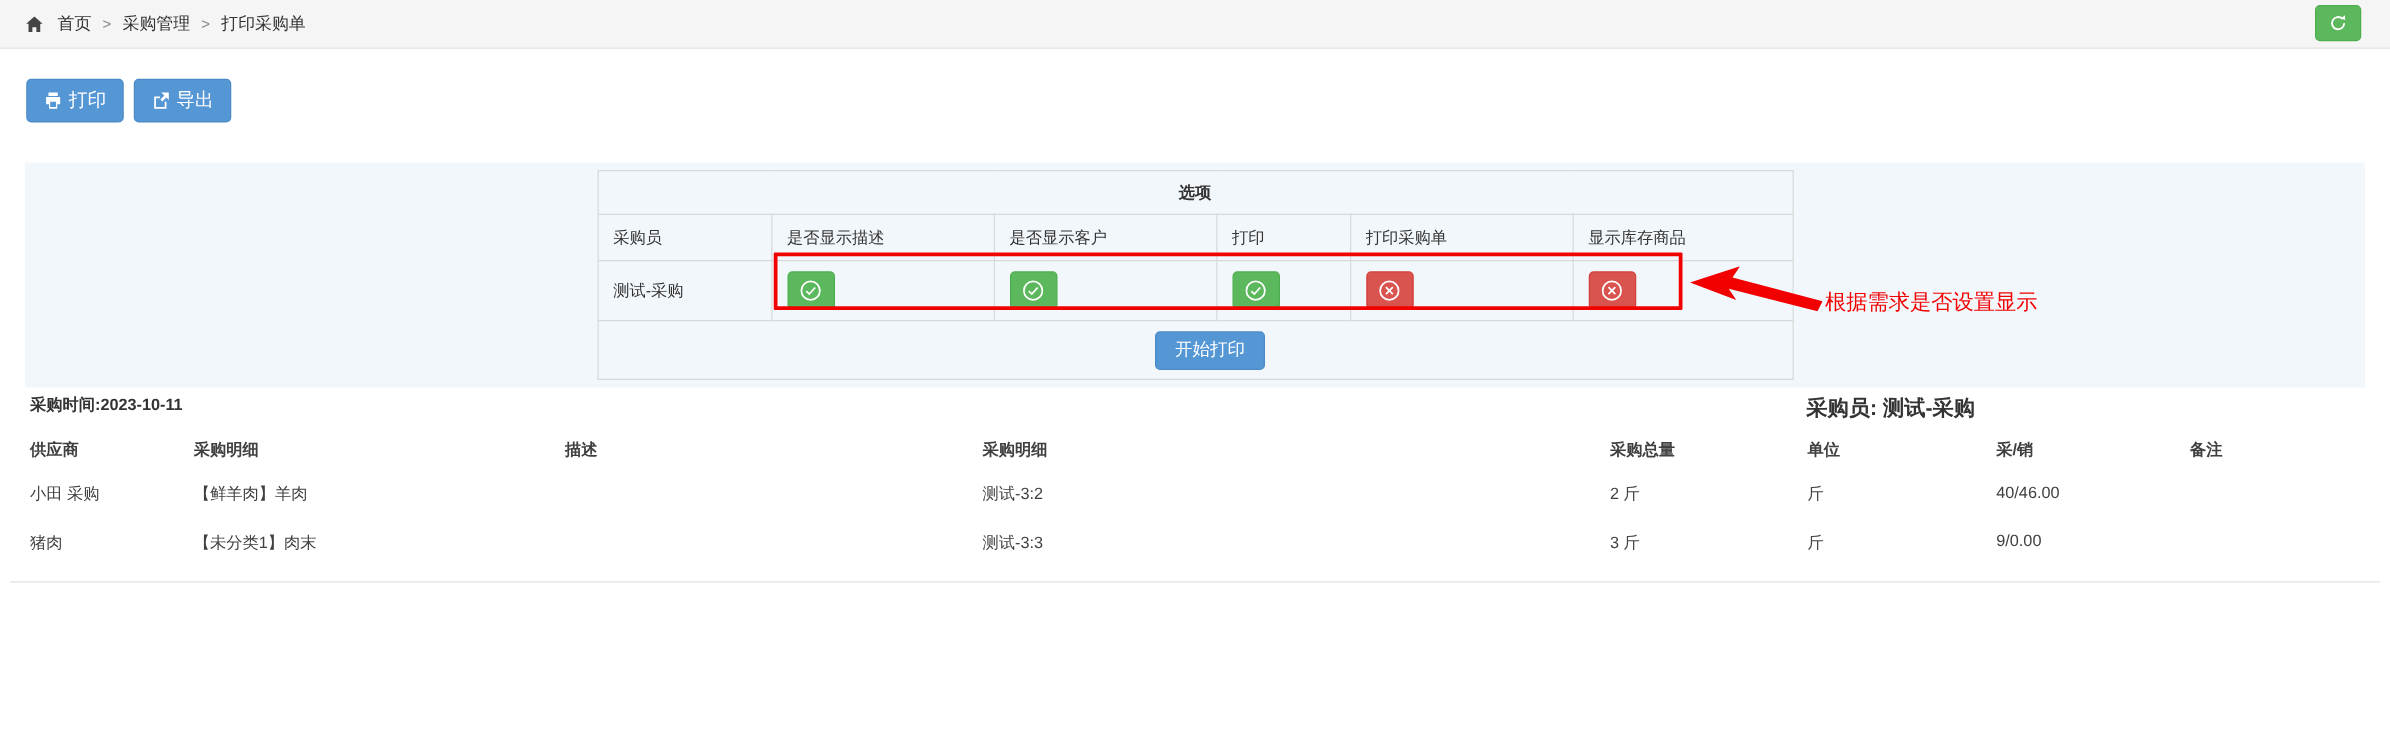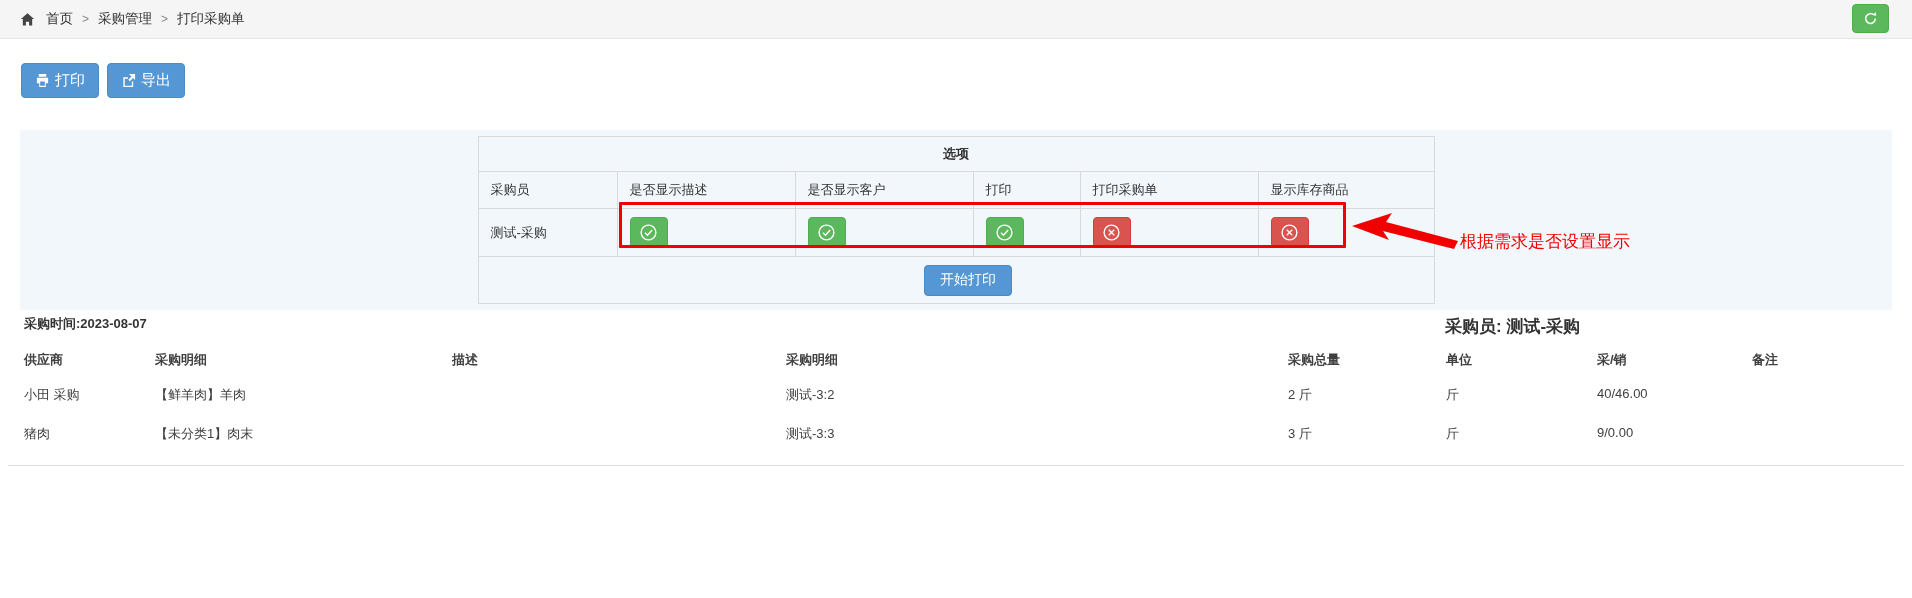--- a/index.html
+++ b/index.html
@@ -184,21 +184,21 @@
     </tbody>
       </table>
   </div>
 
   <div class="anno-rect"></div>
   <svg class="anno-arrow" viewBox="0 0 106 36">
     <polygon points="0,13 40,0 34,9 106,28 102,36 31,18 37,27" fill="#f20000"></polygon>
   </svg>
   <div class="anno-text" style="color: rgb(242, 0, 0);">根据需求是否设置显示</div>
 
-  <div class="meta-left">采购时间:2023-08-07</div>
+  <div class="meta-left">采购时间:2023-10-11</div>
   <div class="meta-right">采购员: 测试-采购</div>
 
   <div class="drow dhead" style="top:351px">
     <span class="dc c0">供应商</span>
     <span class="dc c1">采购明细</span>
     <span class="dc c2">描述</span>
     <span class="dc c3">采购明细</span>
     <span class="dc c4">采购总量</span>
     <span class="dc c5">单位</span>
     <span class="dc c6">采/销</span>

